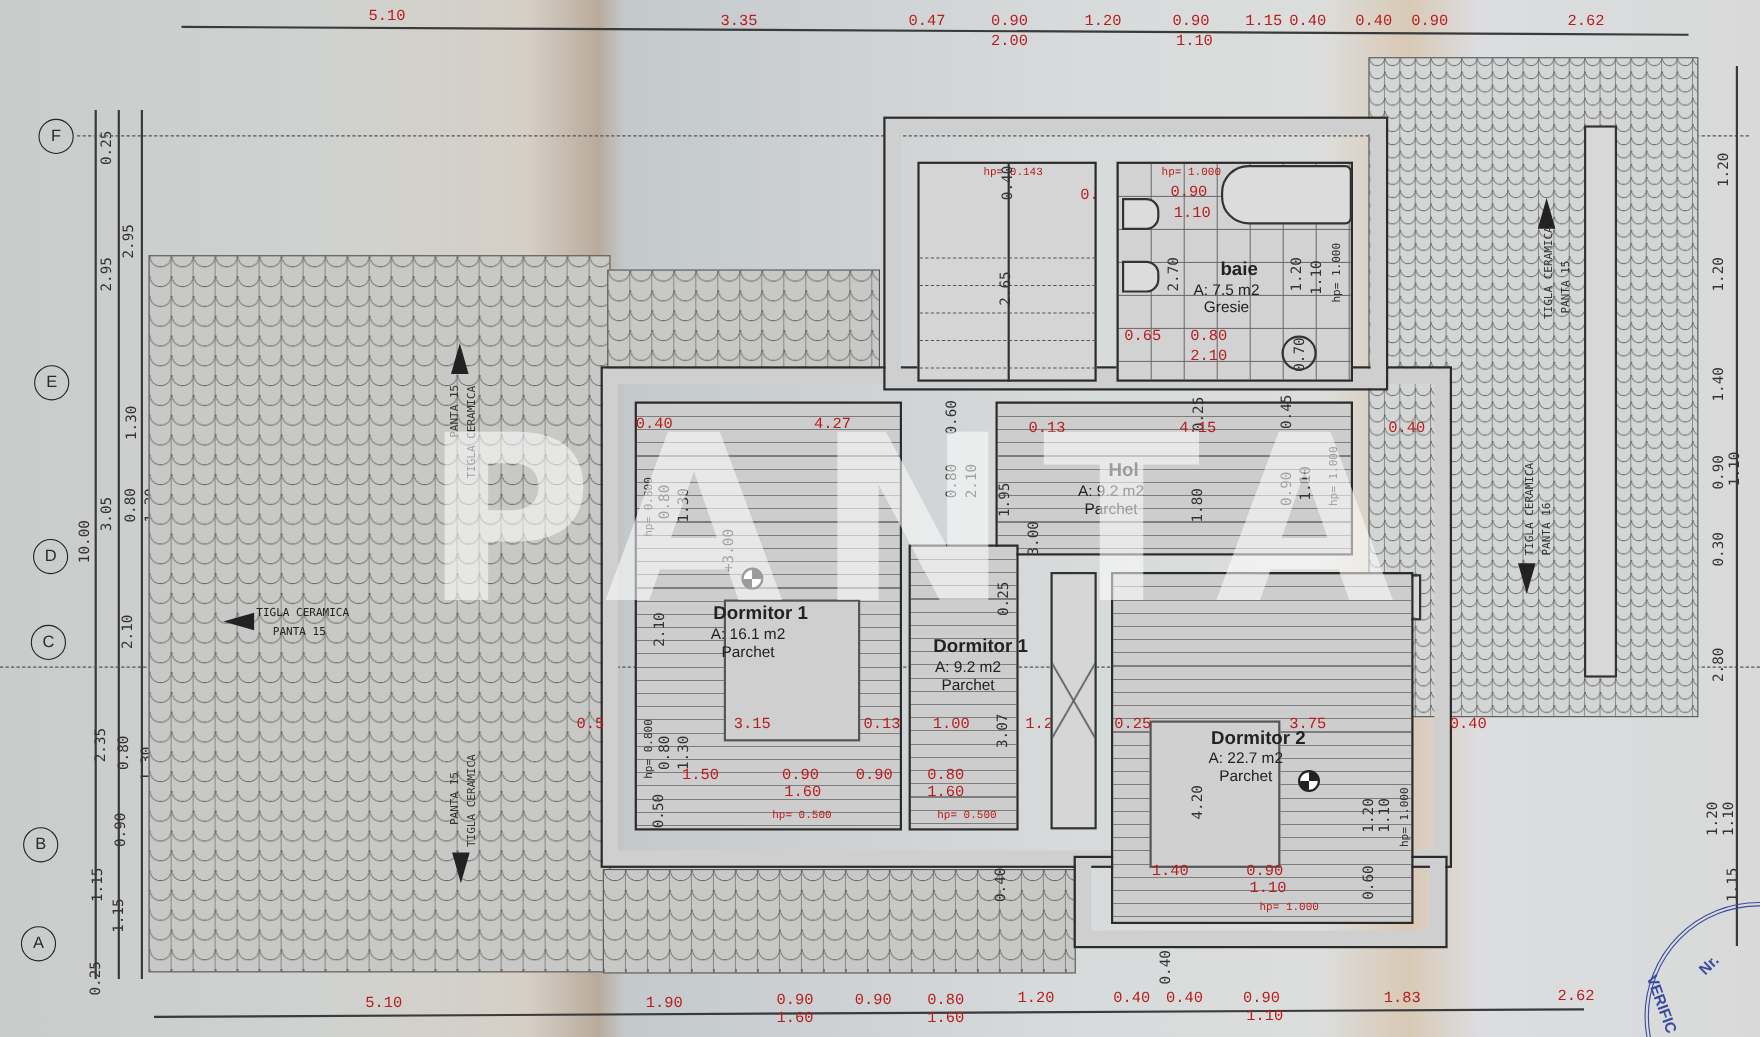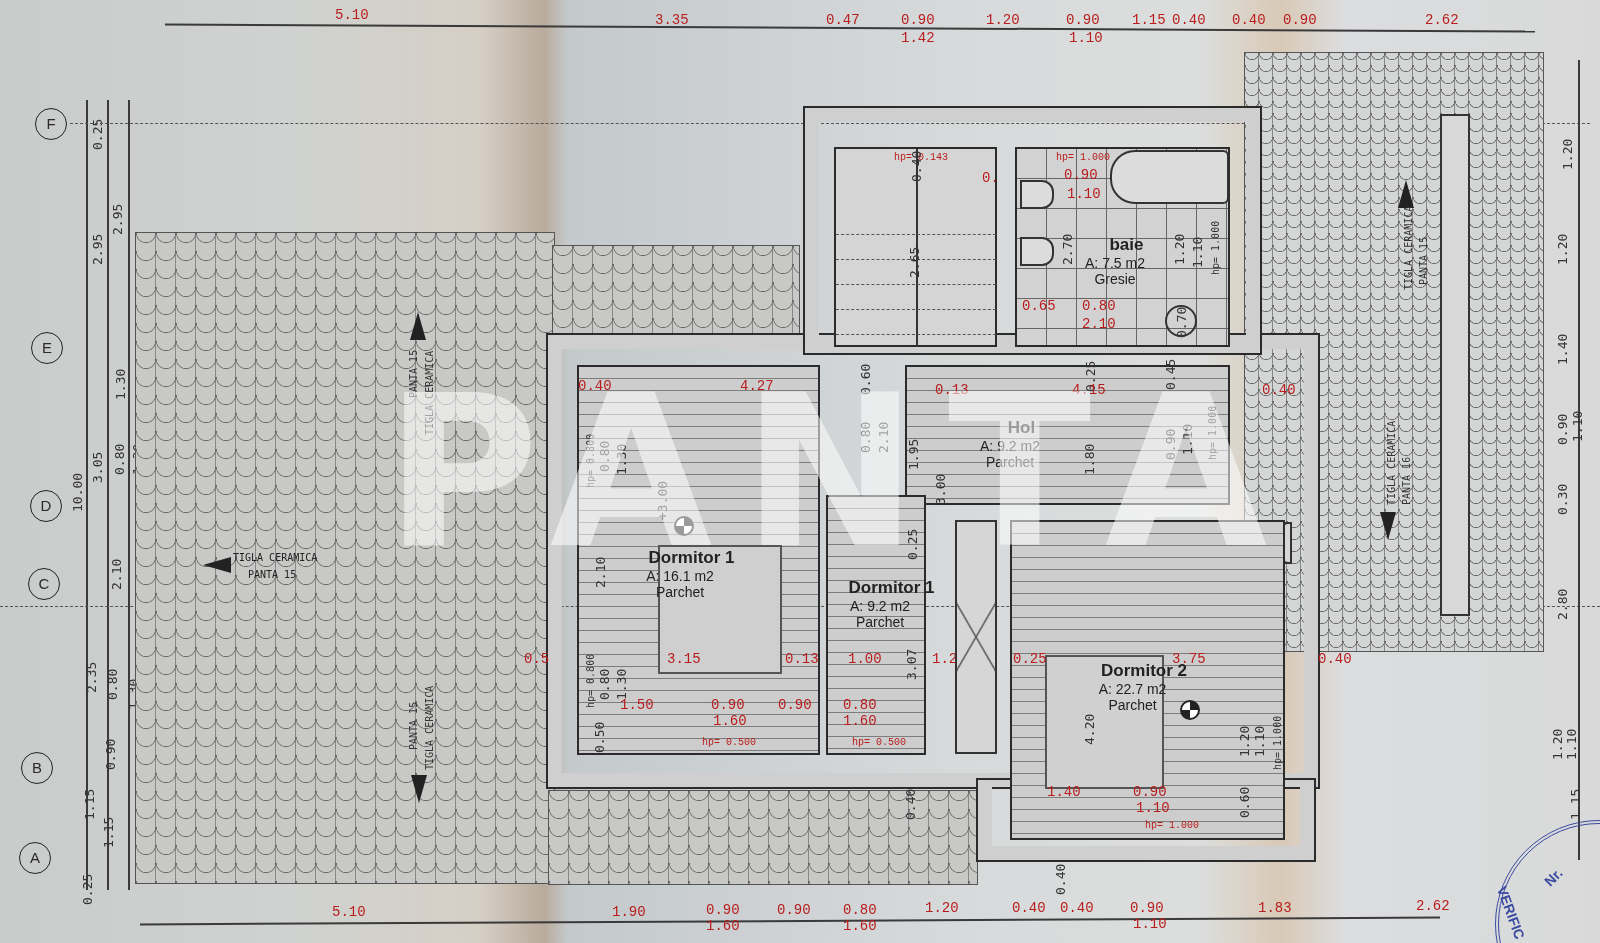--- a/index.html
+++ b/index.html
@@ -44,21 +44,21 @@
 </style>
 </head>
 <body>
 
 <div>
   <div class="line" style="left:165px;top:27px;width:1370px;height:1.5px;transform:rotate(0.3deg);"></div>
   <div class="dim" style="left:335px;top:7px;">5.10</div>
   <div class="dim" style="left:655px;top:12px;">3.35</div>
   <div class="dim" style="left:826px;top:12px;">0.47</div>
   <div class="dim" style="left:901px;top:12px;">0.90</div>
-  <div class="dim" style="left:901px;top:30px;">1.42</div>
+  <div class="dim" style="left:901px;top:30px;">2.00</div>
   <div class="dim" style="left:986px;top:12px;">1.20</div>
   <div class="dim" style="left:1066px;top:12px;">0.90</div>
   <div class="dim" style="left:1069px;top:30px;">1.10</div>
   <div class="dim" style="left:1132px;top:12px;">1.15</div>
   <div class="dim" style="left:1172px;top:12px;">0.40</div>
   <div class="dim" style="left:1232px;top:12px;">0.40</div>
   <div class="dim" style="left:1283px;top:12px;">0.90</div>
   <div class="dim" style="left:1425px;top:12px;">2.62</div>
 </div>
 
@@ -243,21 +243,21 @@
 <div class="dim" style="left:1145px;top:820px;font-size:10px;">hp= 1.000</div>
 <div class="vdim" style="left:1237px;top:757px;">1.20</div>
 <div class="vdim" style="left:1252px;top:757px;">1.10</div>
 <div class="vdim" style="left:1237px;top:818px;">0.60</div>
 <div class="vdim" style="left:1272px;top:770px;font-size:10px;">hp= 1.000</div>
 <div class="dim" style="left:1318px;top:651px;">0.40</div>
 
 <div>
   <div class="line" style="left:140px;top:920px;width:1300px;height:1.5px;transform:rotate(-0.3deg);"></div>
   <div class="dim" style="left:332px;top:904px;">5.10</div>
-  <div class="dim" style="left:612px;top:904px;">1.90</div>
+  <div class="dim" style="left:587px;top:904px;">1.90</div>
   <div class="dim" style="left:706px;top:902px;">0.90</div>
   <div class="dim" style="left:706px;top:918px;">1.60</div>
   <div class="dim" style="left:777px;top:902px;">0.90</div>
   <div class="dim" style="left:843px;top:902px;">0.80</div>
   <div class="dim" style="left:843px;top:918px;">1.60</div>
   <div class="dim" style="left:925px;top:900px;">1.20</div>
   <div class="dim" style="left:1012px;top:900px;">0.40</div>
   <div class="dim" style="left:1060px;top:900px;">0.40</div>
   <div class="dim" style="left:1130px;top:900px;">0.90</div>
   <div class="dim" style="left:1133px;top:916px;">1.10</div>

